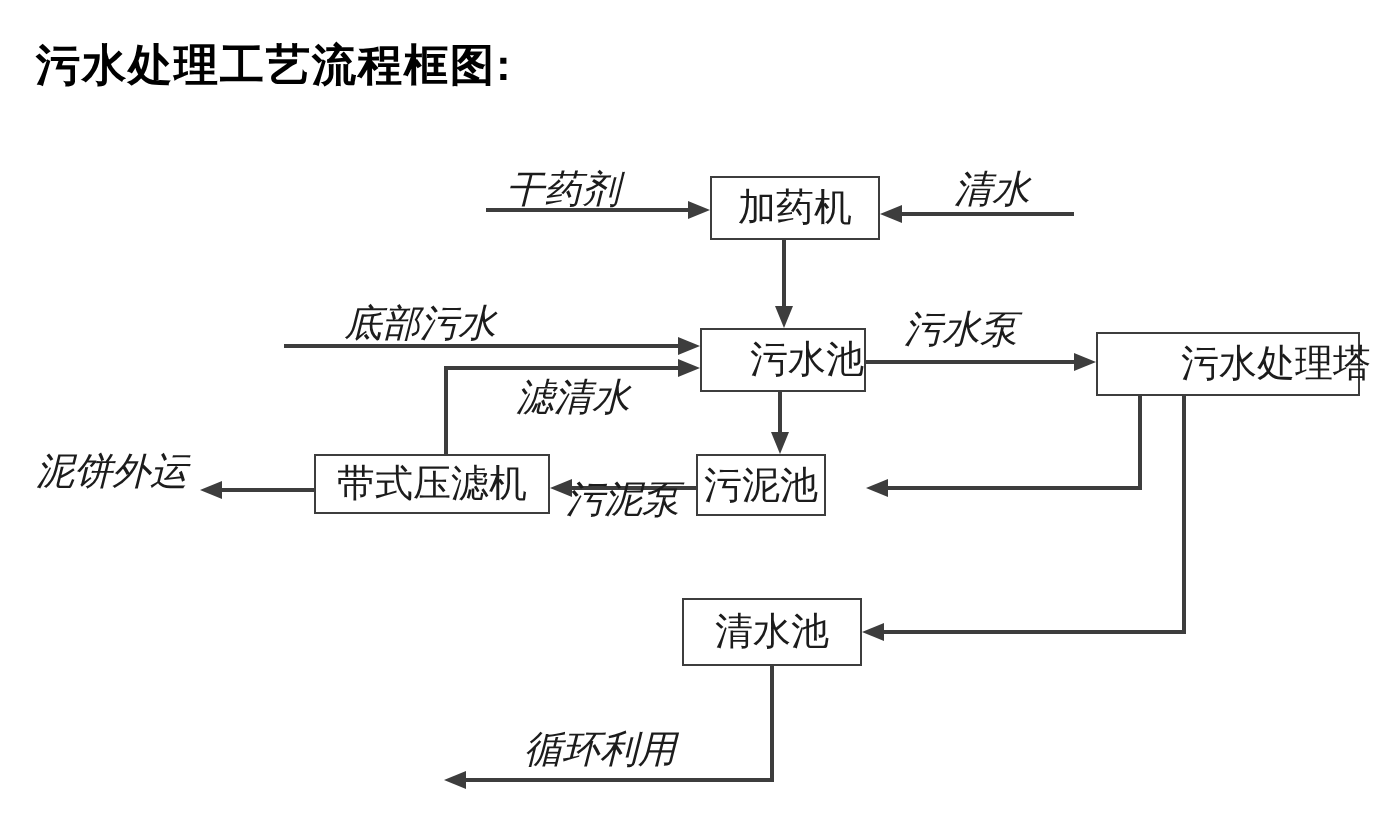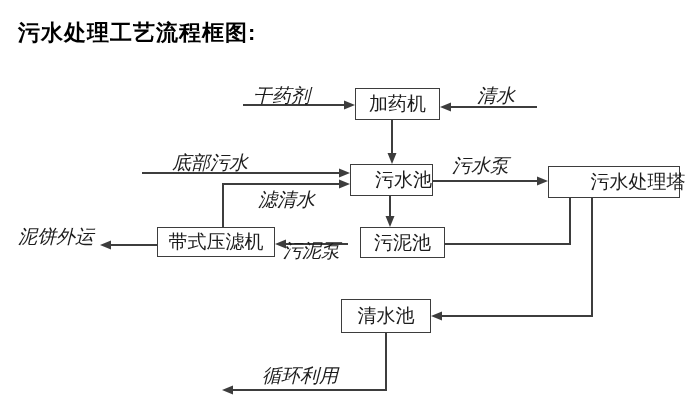--- a/index.html
+++ b/index.html
@@ -115,21 +115,21 @@
     </g>
     <g>
       <polyline points="386,333 386,390 231,390"></polyline>
       <polygon points="222,390 233,385.5 233,394.5"></polygon>
     </g>
   </svg>
 
   <div class="node" style="left:355px; top:88px;  width:85px;  height:32px;">加药机</div>
   <div class="node" style="left:350px; top:164px; width:83px;  height:32px;padding-left:24px;">污水池</div>
   <div class="node" style="left:548px; top:166px; width:132px; height:32px;padding-left:48px;">污水处理塔</div>
-  <div class="node" style="left:348px; top:227px; width:85px;  height:31px;margin-left:12px;">污泥池</div>
+  <div class="node" style="left:348px; top:227px; width:65px;  height:31px;">污泥池</div>
   <div class="node" style="left:157px; top:227px; width:118px; height:30px;">带式压滤机</div>
   <div class="node" style="left:341px; top:299px; width:90px;  height:34px;">清水池</div>
 
   <div class="flow-label" style="left:253px; top:86px;">干药剂</div>
   <div class="flow-label" style="left:477px; top:86px;">清水</div>
   <div class="flow-label" style="left:172px; top:153px;">底部污水</div>
   <div class="flow-label" style="left:258px; top:190px;">滤清水</div>
   <div class="flow-label" style="left:452px; top:156px;">污水泵</div>
   <div class="flow-label" style="left:283px; top:225px;margin-top:16px;">污泥泵</div>
   <div class="flow-label" style="left:18px;  top:227px;">泥饼外运</div>

